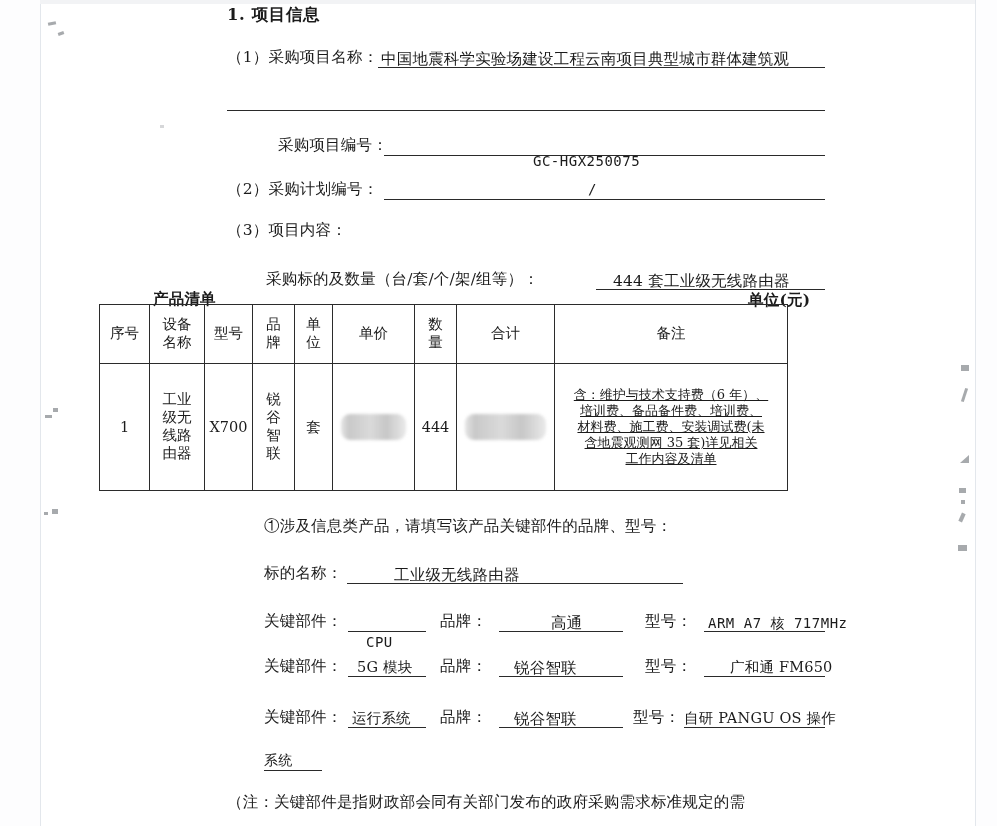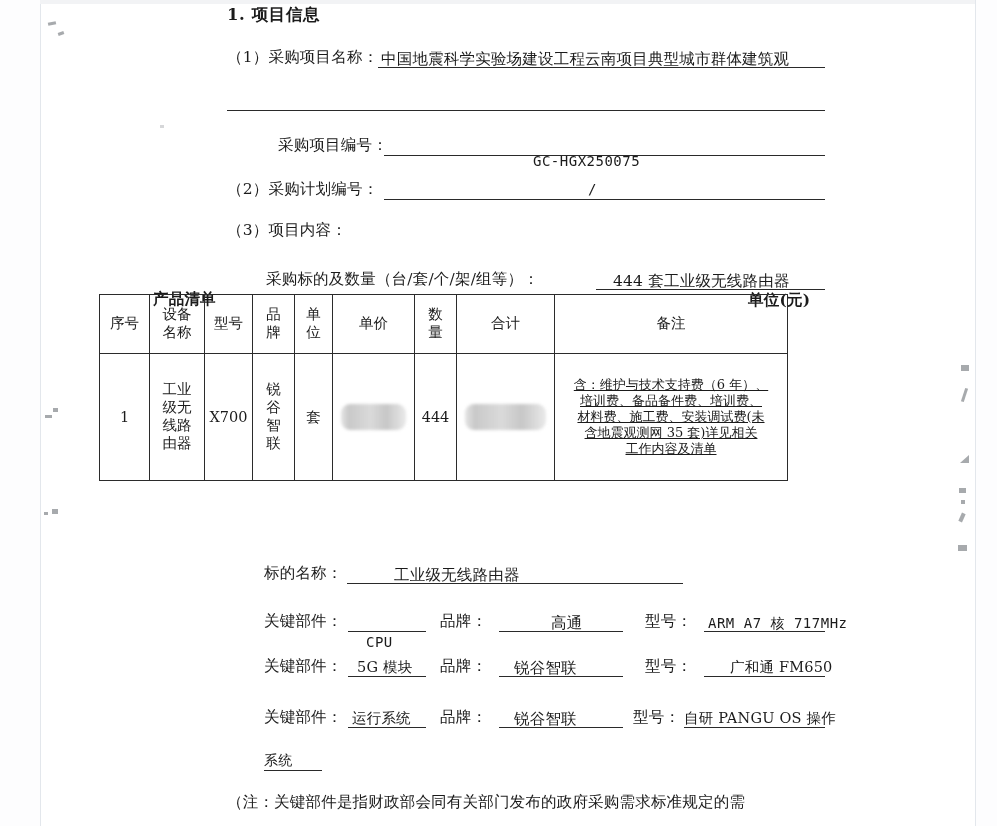--- a/index.html
+++ b/index.html
@@ -82,21 +82,21 @@
   .val-mono {
     font-family: "DejaVu Sans Mono", "Liberation Mono", monospace;
     font-size: 14px;
     letter-spacing: 0.5px;
   }
 
   
   #product-table {
     position: absolute;
     left: 99px;
-    top: 294px;
+    top: 304px;
     width: 688px;
     border-collapse: collapse;
     table-layout: fixed;
     font-size: 14.5px;
     border-radius: 24px;
   }
   #product-table td {
     border: 1.2px solid #2b2b2b;
     text-align: center;
     vertical-align: middle;
@@ -266,20 +266,21 @@
           <span class="cell-stack">含：维护与技术支持费（6 年）、</span>
           <span class="cell-stack">培训费、备品备件费、培训费、</span>
           <span class="cell-stack">材料费、施工费、安装调试费(未</span>
           <span class="cell-stack">含地震观测网 35 套)详见相关</span>
           <span class="cell-stack">工作内容及清单</span>
         </td>
       </tr>
     </tbody>
   </table>
 
+  <div class="tx" style="left:264px;top:518px;">①涉及信息类产品，请填写该产品关键部件的品牌、型号：</div>
 
   <div class="tx" style="left:264px;top:565px;">标的名称：</div>
   <div class="field-line" style="left:347px;top:563px;width:336px;"></div>
   <div class="field-val" style="left:394px;top:565px;">工业级无线路由器</div>
 
   <div class="tx" style="left:264px;top:613px;">关键部件：</div>
   <div class="field-line" style="left:348px;top:611px;width:78px;"></div>
   <div class="field-val val-mono" style="left:366px;top:615px;margin-top:19px;">CPU</div>
 
   <div class="tx" style="left:440px;top:613px;">品牌：</div>

